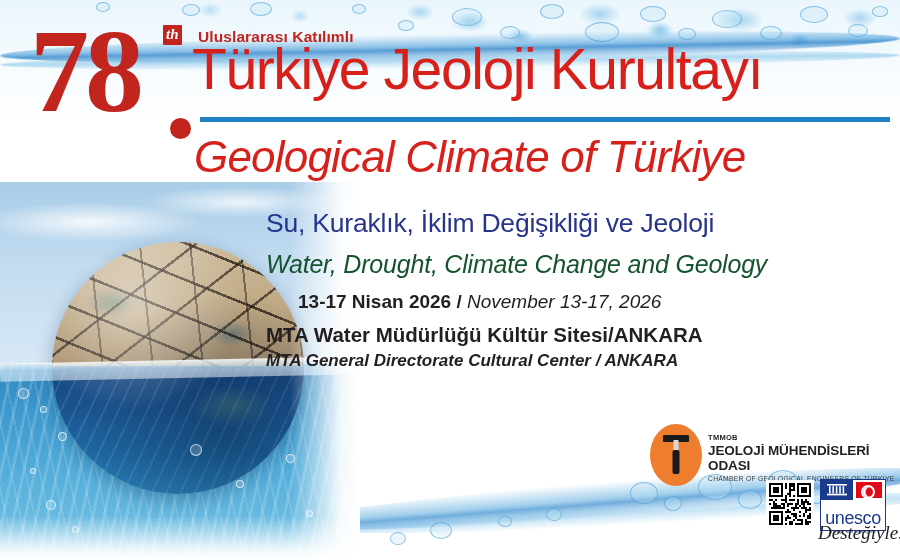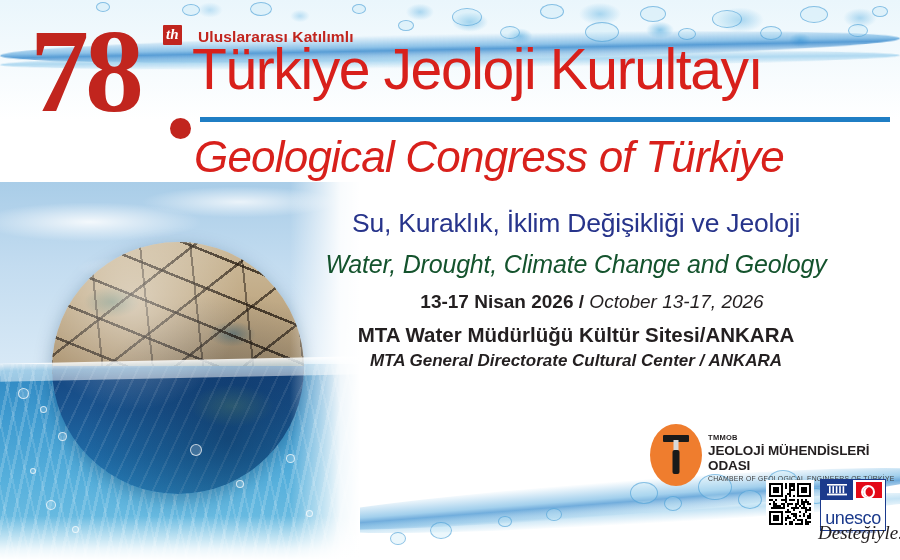--- a/index.html
+++ b/index.html
@@ -183,21 +183,21 @@
     letter-spacing:.1px;
   }
   .title-en {
     position:absolute; left:194px; top:135px;
     font-size:44px; font-style:italic; font-weight:400; line-height:1;
     color:#d8201b; letter-spacing:-.8px;
     white-space:nowrap;
   }
 
   
-  .info { position:absolute; right:14px; top:208px; width:620px; text-align:center; }
+  .info { position:absolute; right:14px; top:208px; width:620px; text-align:left; }
   .theme-tr {
     font-size:26.5px; font-weight:400; color:#27348b;
     letter-spacing:-.2px; line-height:1.14; white-space:nowrap;
   }
   .theme-en {
     margin-top:12px;
     font-size:25px; font-style:italic; font-weight:400; color:#14532d;
     letter-spacing:-.2px; line-height:1.14; white-space:nowrap;
   }
   .dates {
@@ -335,30 +335,30 @@
     <div class="photo-fade-bottom"></div>
   </div>
 
   <div class="headline">
     <div class="num-78">78</div>
     <div class="num-dot"></div>
     <div class="th-badge">th</div>
     <div class="pre-tr">Uluslararası Katılımlı</div>
     <div class="title-tr">Türkiye Jeoloji Kurultayı</div>
     <div class="rule"></div>
-    <div class="title-en">Geological Congress of Türkiye</div>
+    <div class="title-en">Geological Climate of Türkiye</div>
   </div>
 
   <div class="info">
     <div class="theme-tr">Su, Kuraklık, İklim Değişikliği ve Jeoloji</div>
     <div class="theme-en">Water, Drought, Climate Change and Geology</div>
     <div class="dates">
       <span class="tr">13-17 Nisan 2026</span>
       <span class="sep">/</span>
-      <span class="en">October 13-17, 2026</span>
+      <span class="en">November 13-17, 2026</span>
     </div>
     <div class="venue-tr">MTA Water Müdürlüğü Kültür Sitesi/ANKARA</div>
     <div class="venue-en">MTA General Directorate Cultural Center / ANKARA</div>
   </div>
 
   <div class="tmmob">
     <div class="tmmob-mark">
       <svg width="52" height="62" viewBox="0 0 52 62" aria-hidden="true">
         <rect x="13" y="11" width="26" height="7" rx="1" fill="#1a1a1a"></rect>
         <rect x="23.5" y="16" width="5" height="11" fill="#d9d9d9"></rect>

